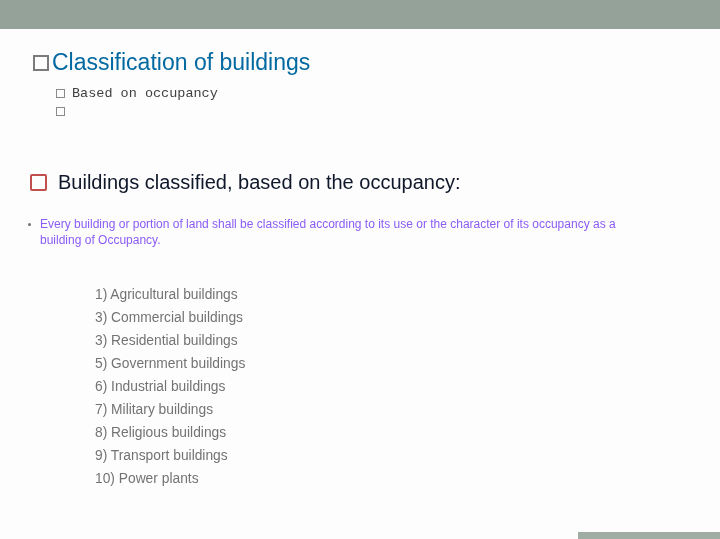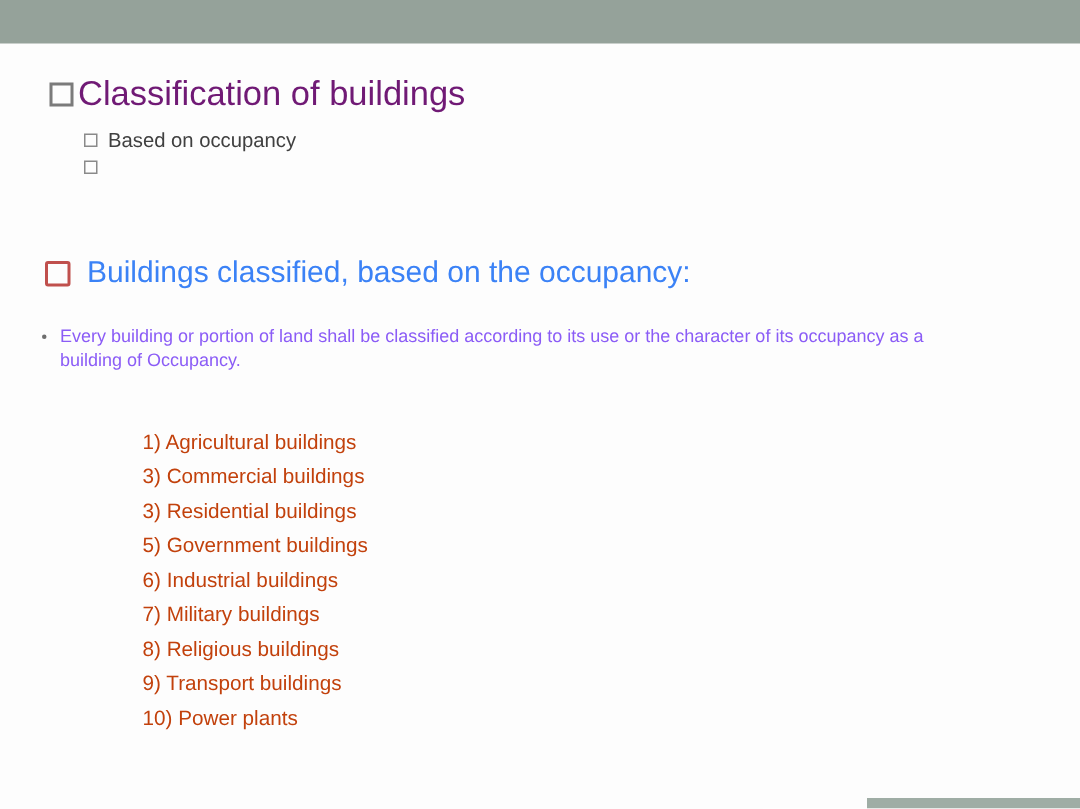--- a/index.html
+++ b/index.html
@@ -26,57 +26,57 @@
     background: #9fada5;
   }
   .title-block { position: absolute; left: 33px; top: 49px; }
   .title-row { display: flex; align-items: center; }
   .title-bullet {
     width: 12px; height: 12px;
     border: 2px solid #7b7b7b;
     margin-right: 3px; flex-shrink: 0;
   }
   .title-text {
-    font-size: 23px; color: #701a75; letter-spacing: 0px;
+    font-size: 23px; color: #0369a1; letter-spacing: 0px;
   }
-  .sub-items { margin: 8px 0 16px 23px; }
+  .sub-items { margin: 8px 0 16px 23px; font-family: Liberation Mono, monospace; }
   .sub-item { display: flex; align-items: center; height: 18px; }
   .sub-bullet {
     width: 7px; height: 7px;
     border: 1px solid #8a8a8a;
     margin-right: 7px; flex-shrink: 0;
   }
   .sub-text { font-size: 13.5px; color: #404040; }
   .section-heading {
     position: absolute; left: 30px; top: 171px;
     display: flex; align-items: center;
   }
   .section-bullet {
     width: 13px; height: 13px;
     border: 2px solid #c0504d; border-radius: 2px;
     margin-right: 11px; flex-shrink: 0;
   }
-  .section-text { font-size: 20px; color: #3b82f6; }
+  .section-text { font-size: 20px; color: #0f172a; }
   .body-block { position: absolute; left: 27px; top: 216px; width: 660px; }
   .para { display: flex; margin-bottom: 9px; }
   .para-bullet {
     width: 3px; height: 3px; border-radius: 50%;
     background: #6e6e6e;
     margin: 7px 9px 0 1px; flex-shrink: 0;
   }
   .para-text {
     font-size: 12px; line-height: 16px; color: #8b5cf6;
     max-width: 618px;
   }
   .numbered-list {
     position: absolute; left: 95px; top: 283px;
   }
   .numbered-list .list-item {
     height: 23px; line-height: 23px;
-    font-size: 13.8px; color: #c2410c;
+    font-size: 13.8px; color: #737373;
   }
 </style>
 </head>
 <body>
 
 <div class="slide">
 
   <div class="top-bar"></div>
 
   <div class="title-block">

